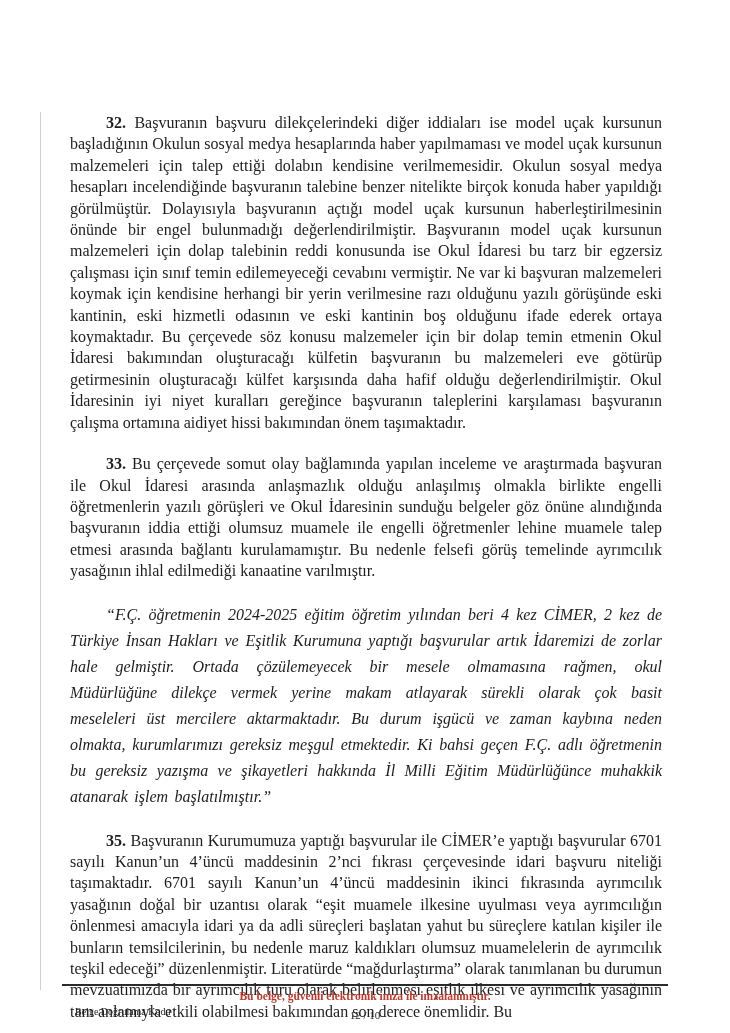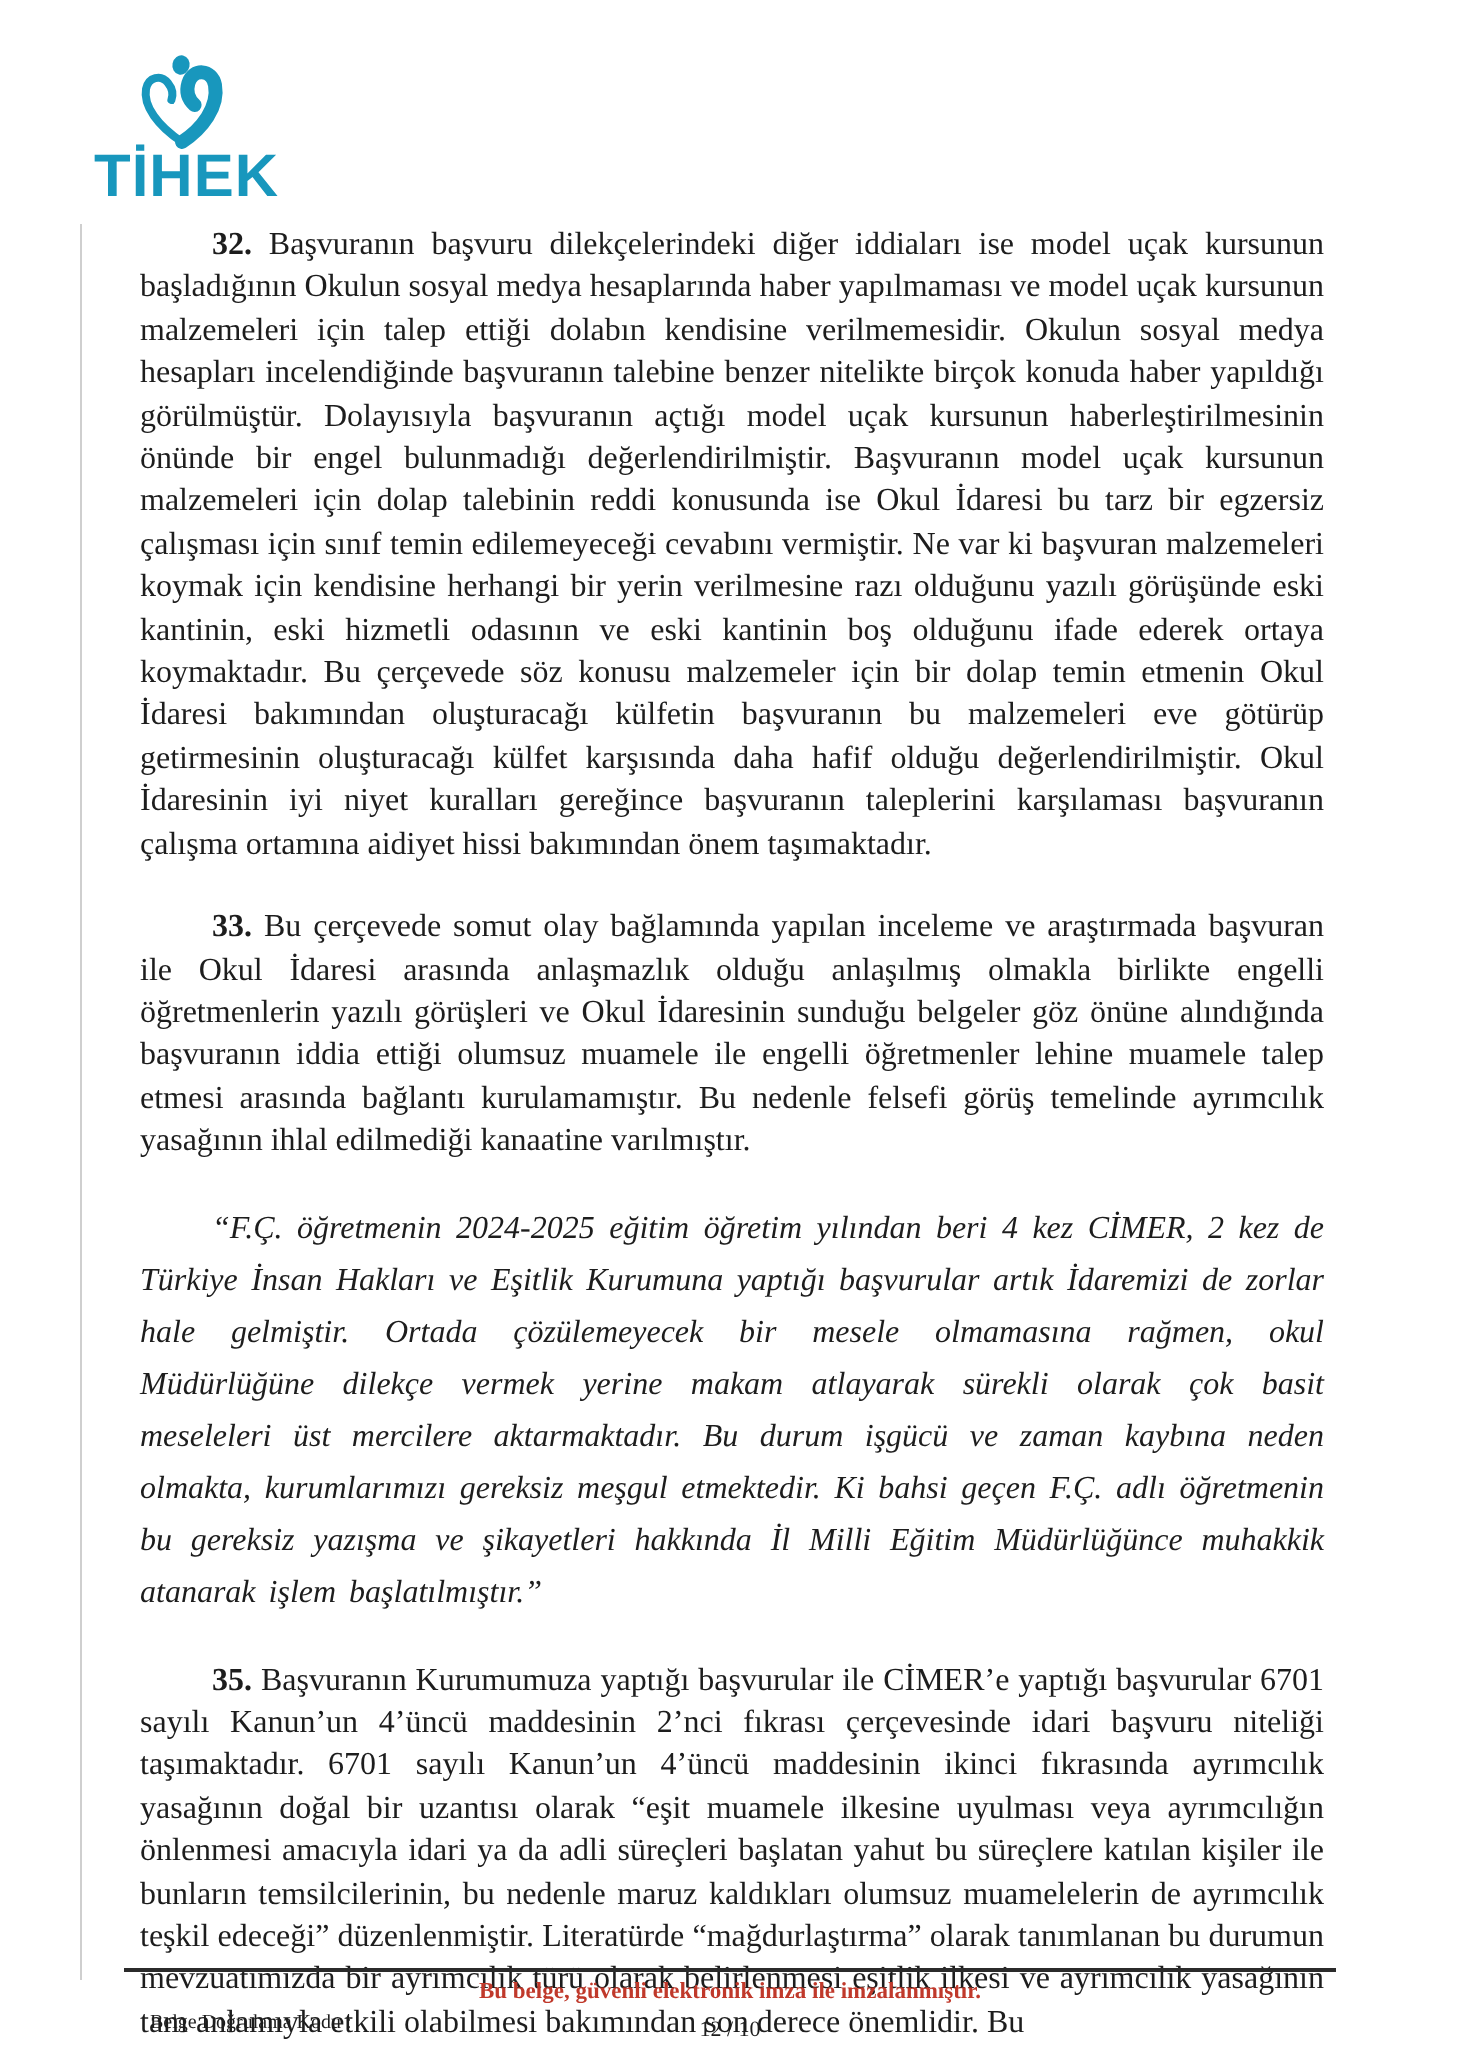--- a/index.html
+++ b/index.html
@@ -32,28 +32,20 @@
     font-size:11.5px;font-weight:bold;
   }
   .verification-label{position:absolute;left:75px;top:1006px;font-size:10px;}
   .page-number{position:absolute;left:0;top:1009px;width:730px;text-align:center;font-size:11px;}
 </style>
 </head>
 <body>
 
 <div class="page">
 
-  <div class="logo" style="color: rgb(24, 151, 189);">
-    <svg width="54" height="50" viewBox="0 0 54 50">
-      <path d="M26 45 C14 37 6.5 27 8 18.5 C9.2 12.5 15.5 11 19 15.5 C21 18 21.8 21 20.7 24" fill="none" stroke="currentColor" stroke-width="4" stroke-linecap="round"></path>
-      <path d="M26 45 C36 38.5 44.5 27.5 42.5 16.5 C41 8.5 31.5 8 29.2 15.5 C28 19.5 29 23.5 32.3 26.5" fill="none" stroke="currentColor" stroke-width="7" stroke-linecap="round"></path>
-      <ellipse cx="25.5" cy="6.5" rx="4.3" ry="4.9" fill="currentColor" transform="rotate(12 25.5 6.5)"></ellipse>
-    </svg>
-    <div class="logo-text">TİHEK</div>
-  </div>
 
   <div class="scan-line"></div>
 
   <div class="doc-body">
       <p class="body"><span class="seg-bold">32. </span><span class="seg-normal">Başvuranın başvuru dilekçelerindeki diğer iddiaları ise model uçak kursunun başladığının Okulun sosyal medya hesaplarında haber yapılmaması ve model uçak kursunun malzemeleri için talep ettiği dolabın kendisine verilmemesidir. Okulun sosyal medya hesapları incelendiğinde başvuranın talebine benzer nitelikte birçok konuda haber yapıldığı görülmüştür. Dolayısıyla başvuranın açtığı model uçak kursunun haberleştirilmesinin önünde bir engel bulunmadığı değerlendirilmiştir. Başvuranın model uçak kursunun malzemeleri için dolap talebinin reddi konusunda ise Okul İdaresi bu tarz bir egzersiz çalışması için sınıf temin edilemeyeceği cevabını vermiştir. Ne var ki başvuran malzemeleri koymak için kendisine herhangi bir yerin verilmesine razı olduğunu yazılı görüşünde eski kantinin, eski hizmetli odasının ve eski kantinin boş olduğunu ifade ederek ortaya koymaktadır. Bu çerçevede söz konusu malzemeler için bir dolap temin etmenin Okul İdaresi bakımından oluşturacağı külfetin başvuranın bu malzemeleri eve götürüp getirmesinin oluşturacağı külfet karşısında daha hafif olduğu değerlendirilmiştir. Okul İdaresinin iyi niyet kuralları gereğince başvuranın taleplerini karşılaması başvuranın çalışma ortamına aidiyet hissi bakımından önem taşımaktadır.</span></p>
       <p class="body"><span class="seg-bold">33. </span><span class="seg-normal">Bu çerçevede somut olay bağlamında yapılan inceleme ve araştırmada başvuran ile Okul İdaresi arasında anlaşmazlık olduğu anlaşılmış olmakla birlikte engelli öğretmenlerin yazılı görüşleri ve Okul İdaresinin sunduğu belgeler göz önüne alındığında başvuranın iddia ettiği olumsuz muamele ile engelli öğretmenler lehine muamele talep etmesi arasında bağlantı kurulamamıştır. Bu nedenle felsefi görüş temelinde ayrımcılık yasağının ihlal edilmediği kanaatine varılmıştır.</span></p>
       <p class="quote"><span class="seg-italic">“F.Ç. öğretmenin 2024-2025 eğitim öğretim yılından beri 4 kez CİMER, 2 kez de Türkiye İnsan Hakları ve Eşitlik Kurumuna yaptığı başvurular artık İdaremizi de zorlar hale gelmiştir. Ortada çözülemeyecek bir mesele olmamasına rağmen, okul Müdürlüğüne dilekçe vermek yerine makam atlayarak sürekli olarak çok basit meseleleri üst mercilere aktarmaktadır. Bu durum işgücü ve zaman kaybına neden olmakta, kurumlarımızı gereksiz meşgul etmektedir. Ki bahsi geçen F.Ç. adlı öğretmenin bu gereksiz yazışma ve şikayetleri hakkında İl Milli Eğitim Müdürlüğünce muhakkik atanarak işlem başlatılmıştır.”</span></p>
       <p class="body"><span class="seg-bold">35. </span><span class="seg-normal">Başvuranın Kurumumuza yaptığı başvurular ile CİMER’e yaptığı başvurular 6701 sayılı Kanun’un 4’üncü maddesinin 2’nci fıkrası çerçevesinde idari başvuru niteliği taşımaktadır. 6701 sayılı Kanun’un 4’üncü maddesinin ikinci fıkrasında ayrımcılık yasağının doğal bir uzantısı olarak </span><span class="seg-italic">“eşit muamele ilkesine uyulması veya ayrımcılığın önlenmesi amacıyla idari ya da adli süreçleri başlatan yahut bu süreçlere katılan kişiler ile bunların temsilcilerinin, bu nedenle maruz kaldıkları olumsuz muamelelerin de ayrımcılık teşkil edeceği”</span><span class="seg-normal"> düzenlenmiştir. Literatürde </span><span class="seg-italic">“mağdurlaştırma”</span><span class="seg-normal"> olarak tanımlanan bu durumun mevzuatımızda bir ayrımcılık türü olarak belirlenmesi eşitlik ilkesi ve ayrımcılık yasağının tam anlamıyla etkili olabilmesi bakımından son derece önemlidir. Bu</span></p>
     </div>
 

